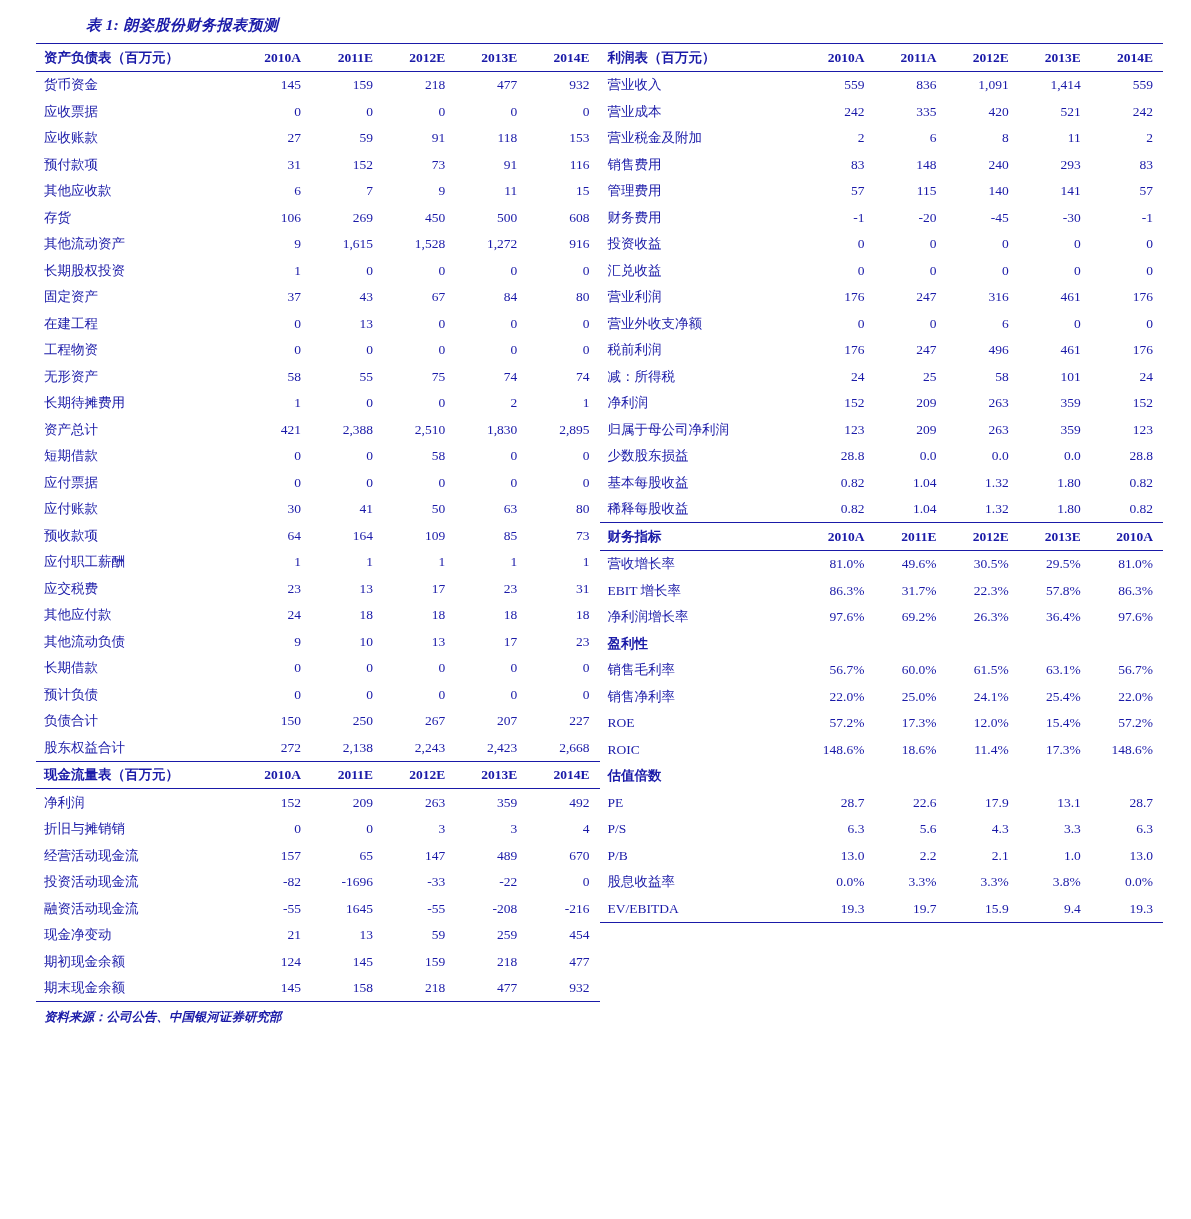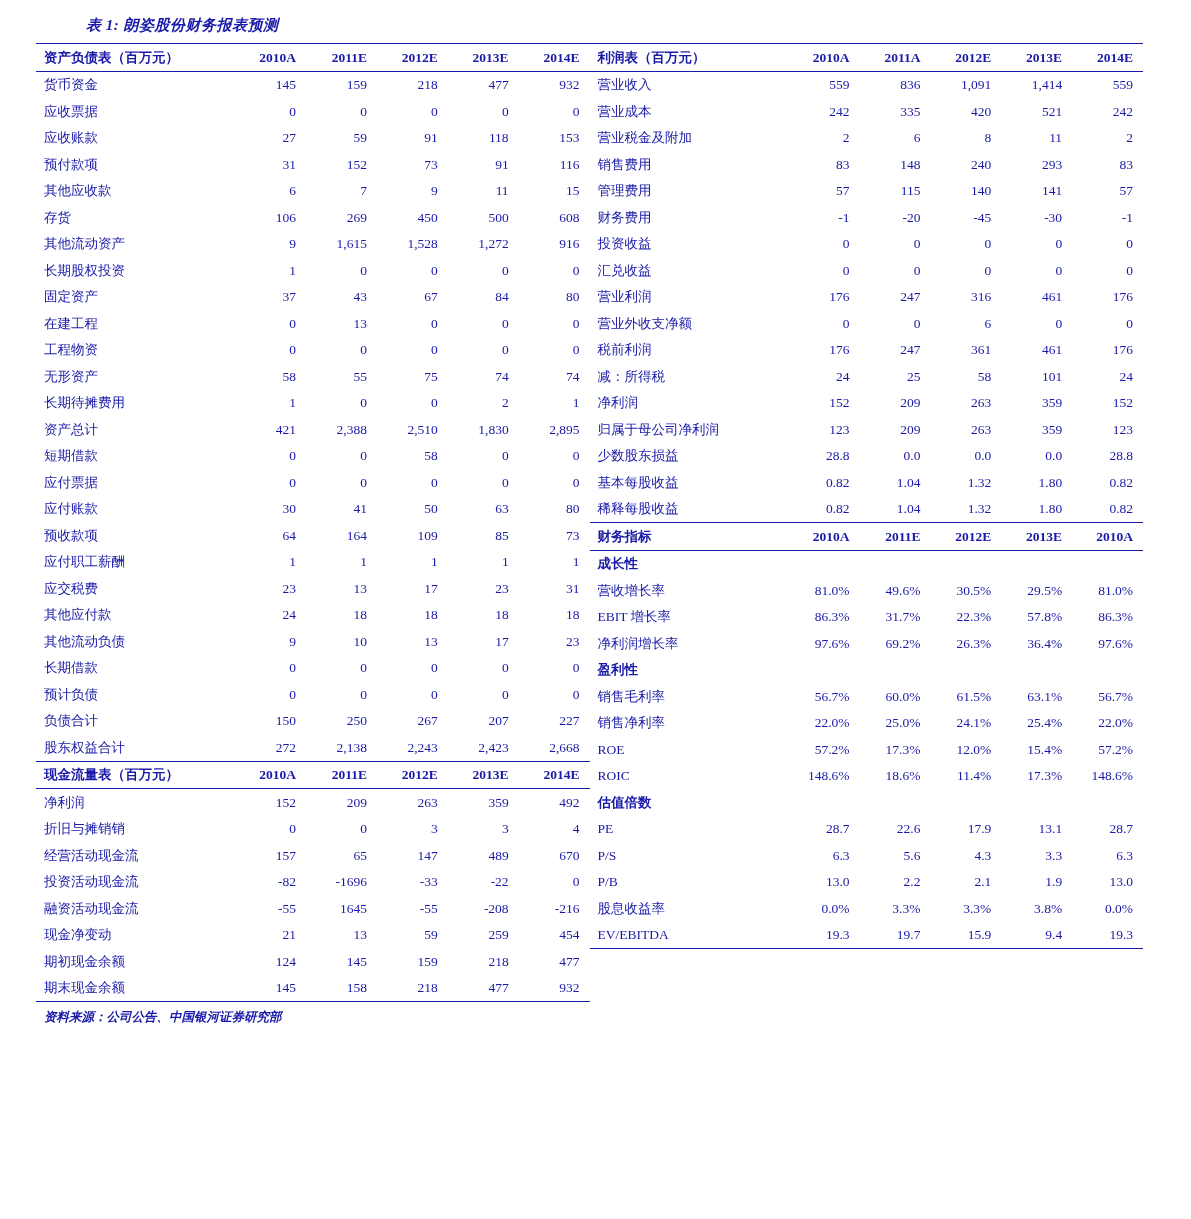--- a/index.html
+++ b/index.html
@@ -1,17 +1,17 @@
 <!DOCTYPE html>
 <html><head>
 <meta charset="utf-8">
 <style>
   html,body{margin:0;padding:0;background:#000;}
   body{width:1191px;height:1219px;font-family:"Liberation Serif","DejaVu Serif",serif;}
-  .page{position:absolute;left:0;top:0;width:1191px;height:1219px;background:#fff;box-sizing:border-box;padding:10px 48px 0 36px;}
+  .page{position:absolute;left:0;top:0;width:1191px;height:1219px;background:#fff;box-sizing:border-box;padding:10px 28px 0 36px;}
   .title{color:#1a1aa8;font-size:15px;font-weight:bold;font-style:italic;margin:6px 0 8px 50px;letter-spacing:.5px;}
   table{border-collapse:collapse;}
   .grid{width:100%;table-layout:fixed;}
   td.pane{vertical-align:top;padding:0;width:50%;}
   .tbl{width:100%;border-collapse:collapse;color:#1a1aa8;font-size:13.5px;}
   .tbl td{padding:1.5px 4px;height:23.5px;line-height:23.5px;white-space:nowrap;}
   .lbl{text-align:left;padding-left:8px !important;}
   .num{text-align:right;padding-right:10px !important;}
   .hdr td{font-weight:bold;border-top:1.6px solid #1a1aa8;border-bottom:1.1px solid #1a1aa8;margin-top:24px;}
   .hdr td.lbl{font-weight:bold;}
@@ -445,21 +445,21 @@
                   <td class="num">0</td>
                   <td class="num">0</td>
                   <td class="num">6</td>
                   <td class="num">0</td>
                   <td class="num">0</td>
                 </tr>
                 <tr>
                   <td class="lbl">税前利润</td>
                   <td class="num">176</td>
                   <td class="num">247</td>
-                  <td class="num">361</td>
+                  <td class="num">496</td>
                   <td class="num">461</td>
                   <td class="num">176</td>
                 </tr>
                 <tr>
                   <td class="lbl">减：所得税</td>
                   <td class="num">24</td>
                   <td class="num">25</td>
                   <td class="num">58</td>
                   <td class="num">101</td>
                   <td class="num">24</td>
@@ -518,28 +518,20 @@
               </colgroup>
         <tbody>
           <tr class="hdr">
             <td class="lbl">财务指标</td>
             <td class="num">2010A</td>
             <td class="num">2011E</td>
             <td class="num">2012E</td>
             <td class="num">2013E</td>
             <td class="num">2010A</td>
           </tr>
-        <tr class="sub">
-                  <td class="lbl">成长性</td>
-                  <td class="num"></td>
-                  <td class="num"></td>
-                  <td class="num"></td>
-                  <td class="num"></td>
-                  <td class="num"></td>
-                </tr>
                 <tr>
                   <td class="lbl">营收增长率</td>
                   <td class="num">81.0%</td>
                   <td class="num">49.6%</td>
                   <td class="num">30.5%</td>
                   <td class="num">29.5%</td>
                   <td class="num">81.0%</td>
                 </tr>
                 <tr>
                   <td class="lbl">EBIT 增长率</td>
@@ -619,21 +611,21 @@
                   <td class="num">5.6</td>
                   <td class="num">4.3</td>
                   <td class="num">3.3</td>
                   <td class="num">6.3</td>
                 </tr>
                 <tr>
                   <td class="lbl">P/B</td>
                   <td class="num">13.0</td>
                   <td class="num">2.2</td>
                   <td class="num">2.1</td>
-                  <td class="num">1.9</td>
+                  <td class="num">1.0</td>
                   <td class="num">13.0</td>
                 </tr>
                 <tr>
                   <td class="lbl">股息收益率</td>
                   <td class="num">0.0%</td>
                   <td class="num">3.3%</td>
                   <td class="num">3.3%</td>
                   <td class="num">3.8%</td>
                   <td class="num">0.0%</td>
                 </tr>

